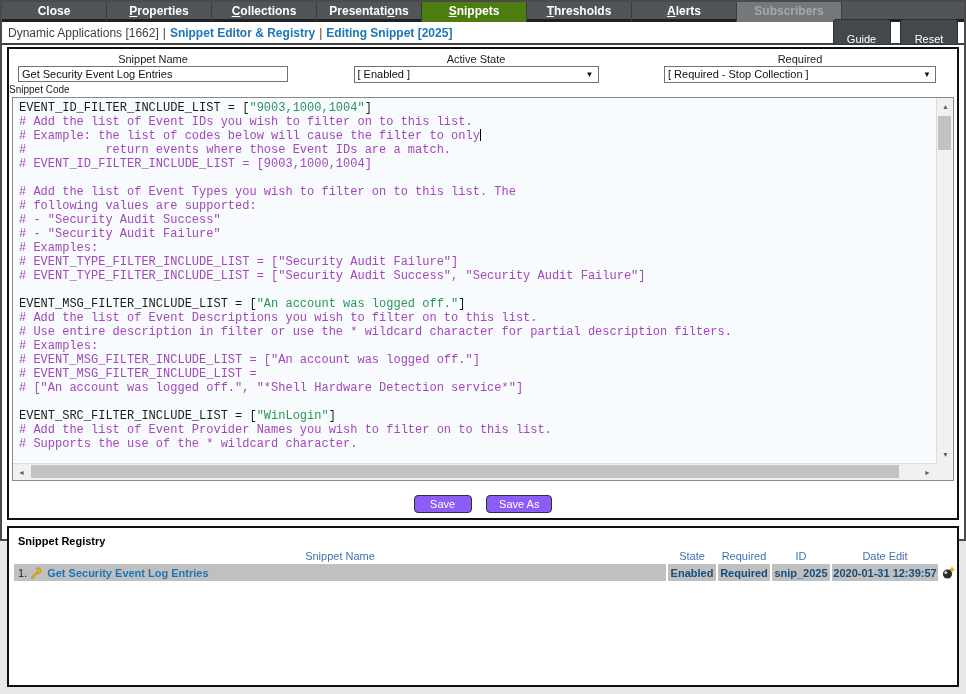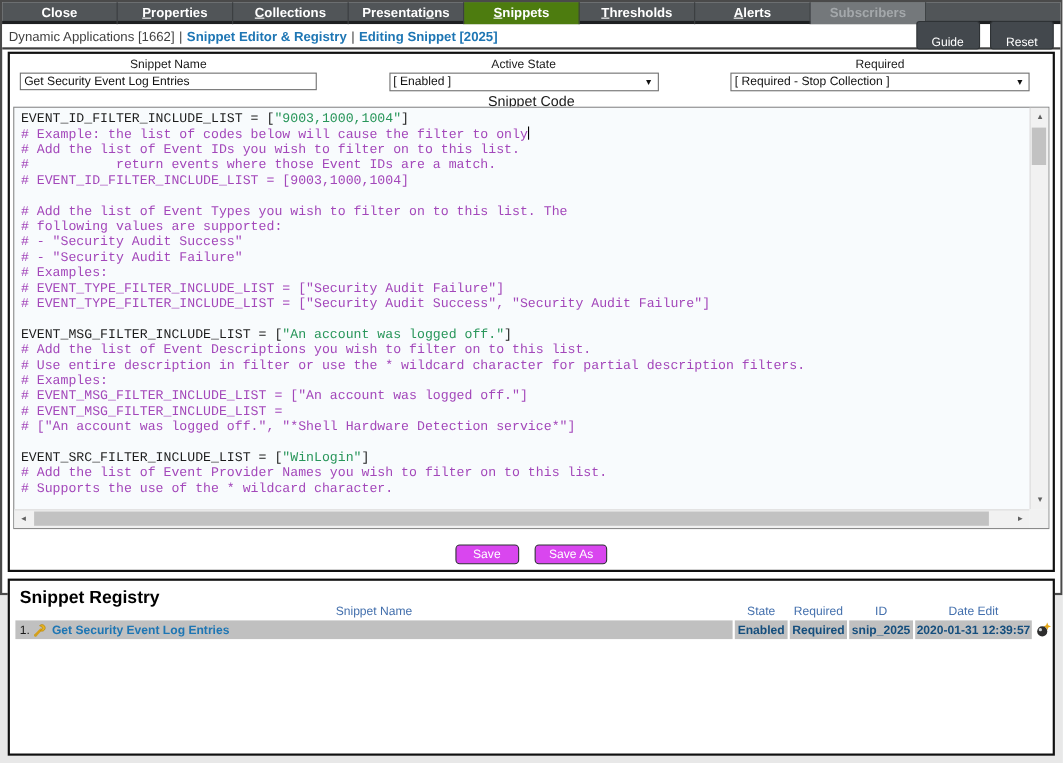--- a/index.html
+++ b/index.html
@@ -30,21 +30,21 @@
   .editor-panel { height:473px; }
   .fields-row { display:flex; justify-content:space-between; padding:4px 21px 0 9px; }
   .field { display:flex; flex-direction:column; }
   .f1 { width:270px; } .f2 { width:245px; } .f3 { width:272px; }
   .flabel { font-size:11px; color:#1a1a1a; text-align:center; height:13px; }
   .tinput { height:16px; border:1px solid #707070; background:#ffffff; font-size:11px;
     color:#111; padding:0 3px; font-family:"Liberation Sans", sans-serif; width:100%; }
   .selbox { height:17px; border:1px solid #707070; background:#ffffff; font-size:11px; color:#111;
     padding:1px 3px; position:relative; cursor:pointer; }
   .selbox .arrow { position:absolute; right:4px; top:3px; font-size:8px; color:#111; }
-  .code-label { text-align:center; font-size:13px; color:#1a1a1a; height:13px; margin-top:1px; }
+  .code-label { font-size:10px; color:#1a1a1a; height:13px; margin-top:1px; }
 
   
   .code-editor { position:absolute; left:3px; top:48px; width:942px; height:384px;
     border:1px solid #8a8a8a; background:#f8fbfd; }
   .code-view { position:absolute; left:0; top:0; right:17px; bottom:17px; overflow:hidden;
     padding:3px 0 0 6px; cursor:text; }
   .cl { font-family:Liberation Mono, monospace; font-size:12px; line-height:14px;
     white-space:pre; height:14px; }
   .c-code { color:#1b1b1b; }
   .c-str  { color:#28965a; }
@@ -56,26 +56,26 @@
   .hscroll { position:absolute; left:0; right:17px; bottom:0; height:17px; background:#f1f1f1;
     border-top:1px solid #dcdcdc; }
   .corner { position:absolute; right:0; bottom:0; width:17px; height:17px; background:#f1f1f1; }
   .sarrow { position:absolute; width:17px; height:17px; text-align:center; line-height:17px;
     font-size:7px; color:#606060; cursor:pointer; }
   .vthumb { position:absolute; left:1px; right:2px; top:18px; height:34px; background:#c2c2c2; cursor:pointer; }
   .hthumb { position:absolute; top:1px; bottom:2px; left:18px; width:868px; background:#c2c2c2; cursor:pointer; }
 
   .save-row { position:absolute; left:0; right:0; top:445px; text-align:center; }
   .save-btn { display:inline-block; min-width:58px; height:18px; line-height:16px; padding:0 12px;
-    background:#d946ef; border:1px solid #2e3235; border-radius:4px; color:#fff;
+    background:#8b5cf6; border:1px solid #2e3235; border-radius:4px; color:#fff;
     font-size:11px; margin:0 5px; cursor:pointer; }
 
   
   .registry-panel { margin-top:6px; height:161px; }
-  .reg-title { font-size:16px; font-weight:bold; color:#000; padding:7px 0 0 9px; height:21px; }
+  .reg-title { font-size:11px; font-weight:bold; color:#000; padding:7px 0 0 9px; height:21px; }
   .reg-head { display:flex; padding-left:5px; height:14px; align-items:center; }
   .reg-head .hcell { font-size:11px; color:#4470ad; text-align:center; cursor:pointer; white-space:nowrap; }
   .reg-row { display:flex; padding-left:5px; height:17px; margin-top:1px; align-items:stretch; }
   .cell { background:#c0c0c0; font-size:11px; font-weight:bold; color:#154e7d;
     display:flex; align-items:center; justify-content:center; margin-right:2px; white-space:nowrap; }
   .cell.namecell { justify-content:flex-start; padding-left:4px; }
   .rownum { color:#1a1a1a; font-weight:normal; margin-right:3px; }
   .rowlink { color:#1e76b4; font-weight:bold; cursor:pointer; }
   .icon-wrap { display:inline-flex; align-items:center; margin-right:4px; }
   .action-wrap { display:flex; align-items:center; justify-content:center; width:16px; cursor:pointer; }
@@ -123,22 +123,22 @@
           <span>[ Required - Stop Collection ]</span>
           <span class="arrow">▼</span>
         </div>
       </div>
     </div>
     <div class="code-label">Snippet Code</div>
 
     <div class="code-editor">
       <div class="code-view">
           <div class="cl"><span class="c-code">EVENT_ID_FILTER_INCLUDE_LIST = [</span><span class="c-str">"9003,1000,1004"</span><span class="c-code">]</span></div>
+          <div class="cl"><span class="c-com"># Add the list of Event IDs you wish to filter on to this list.</span></div>
           <div class="cl"><span class="c-com"># Example: the list of codes below will cause the filter to only</span><span class="caret"></span></div>
-          <div class="cl"><span class="c-com"># Add the list of Event IDs you wish to filter on to this list.</span></div>
           <div class="cl"><span class="c-com">#           return events where those Event IDs are a match.</span></div>
           <div class="cl"><span class="c-com"># EVENT_ID_FILTER_INCLUDE_LIST = [9003,1000,1004]</span></div>
           <div class="cl">&nbsp;</div>
           <div class="cl"><span class="c-com"># Add the list of Event Types you wish to filter on to this list. The</span></div>
           <div class="cl"><span class="c-com"># following values are supported:</span></div>
           <div class="cl"><span class="c-com"># - "Security Audit Success"</span></div>
           <div class="cl"><span class="c-com"># - "Security Audit Failure"</span></div>
           <div class="cl"><span class="c-com"># Examples:</span></div>
           <div class="cl"><span class="c-com"># EVENT_TYPE_FILTER_INCLUDE_LIST = ["Security Audit Failure"]</span></div>
           <div class="cl"><span class="c-com"># EVENT_TYPE_FILTER_INCLUDE_LIST = ["Security Audit Success", "Security Audit Failure"]</span></div>

